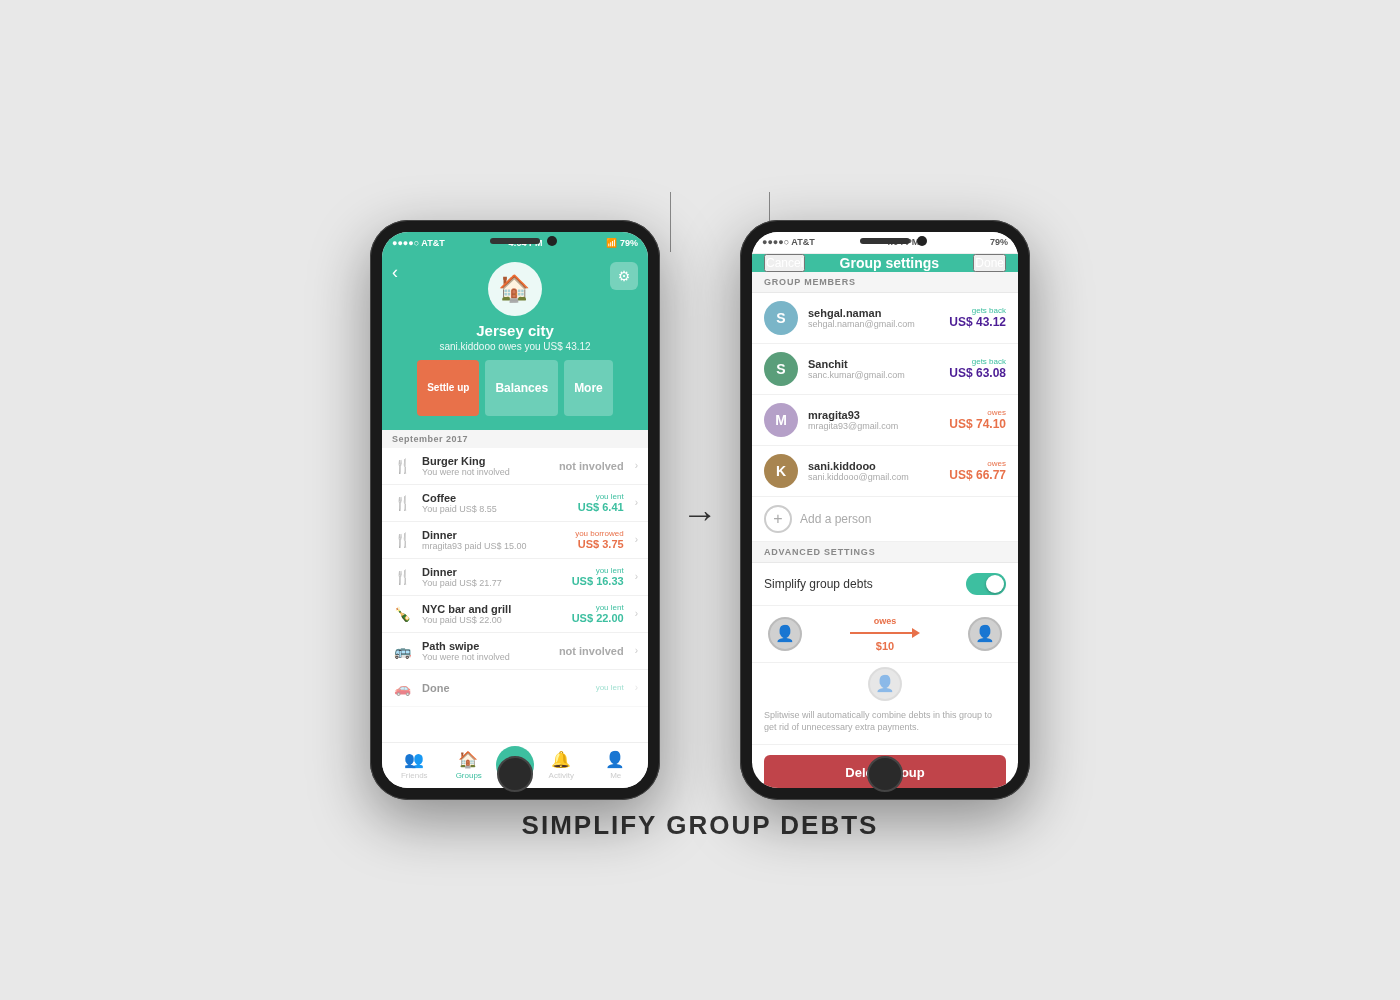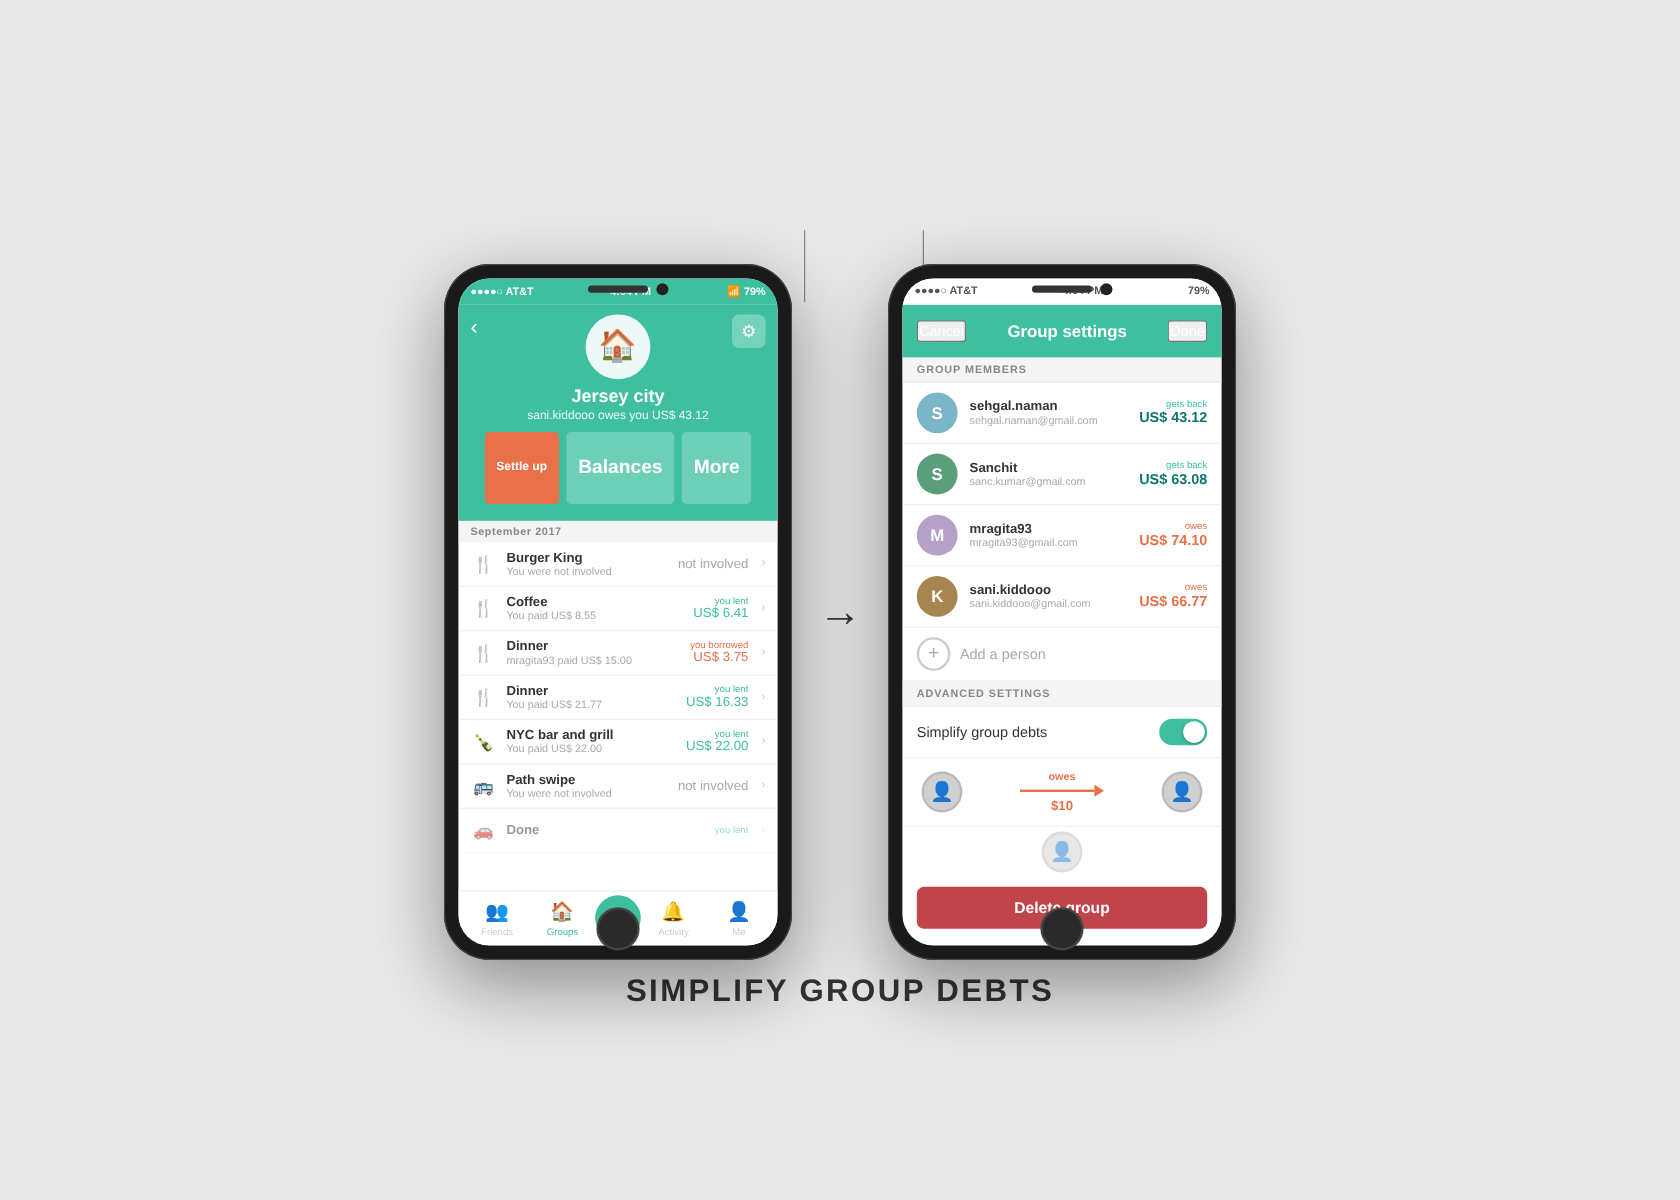--- a/index.html
+++ b/index.html
@@ -134,21 +134,21 @@
       font-size: 10px;
       font-weight: 600;
     }
 
     .btn-balances, .btn-more {
       background: rgba(255,255,255,0.25);
       color: white;
       border: none;
       border-radius: 4px;
       padding: 21px 10px;
-      font-size: 16px;
+      font-size: 12px;
       font-weight: 600;
     }
 
     .section-header {
       background: #f5f5f5;
       padding: 4px 10px;
       font-size: 9px;
       color: #888;
       font-weight: 600;
       letter-spacing: 0.5px;
@@ -200,21 +200,21 @@
     .amount-label {
       font-size: 8px;
       color: #aaa;
     }
 
     .amount-label.lent { color: #3dbfa0; }
     .amount-label.borrowed { color: #e8714a; }
 
     .amount-value {
       font-size: 11px;
-      font-weight: 400;
+      font-weight: 700;
       text-align: right;
     }
 
     .amount-value.lent { color: #3dbfa0; }
     .amount-value.borrowed { color: #e8714a; }
     .amount-value.neutral { color: #aaa; }
 
     .amount-arrow {
       font-size: 10px;
       color: #ccc;
@@ -346,21 +346,21 @@
       font-size: 8px;
       color: #aaa;
     }
     .balance-label.gets { color: #3dbfa0; }
     .balance-label.owes { color: #e8714a; }
 
     .balance-amount {
       font-size: 12px;
       font-weight: 700;
     }
-    .balance-amount.gets { color: #0f766e; }
+    .balance-amount.gets { color: #4c1d95; }
     .balance-amount.owes { color: #e8714a; }
 
     .add-person {
       display: flex;
       align-items: center;
       gap: 8px;
       padding: 8px 12px;
       border-bottom: 1px solid #f0f0f0;
     }
 
@@ -807,20 +807,21 @@
               </div>
               <div style="display:flex;flex-direction:column;align-items:center;gap:2px;">
                 <div style="width:34px;height:34px;border-radius:50%;background:#d0d0d0;border:2px solid #bbb;display:flex;align-items:center;justify-content:center;font-size:16px;">👤</div>
               </div>
             </div>
 
             <div style="display:flex;justify-content:center;padding:4px 0 2px;">
               <div style="width:34px;height:34px;border-radius:50%;background:#d0d0d0;border:2px solid #bbb;display:flex;align-items:center;justify-content:center;font-size:16px;opacity:0.5;">👤</div>
             </div>
 
+            <div class="simplify-desc">Splitwise will automatically combine debts in this group to get rid of unnecessary extra payments.</div>
 
             <button class="delete-group-btn">Delete group</button>
 
           </div>
         </div>
       </div>
     </div>
 
   </div>
 

